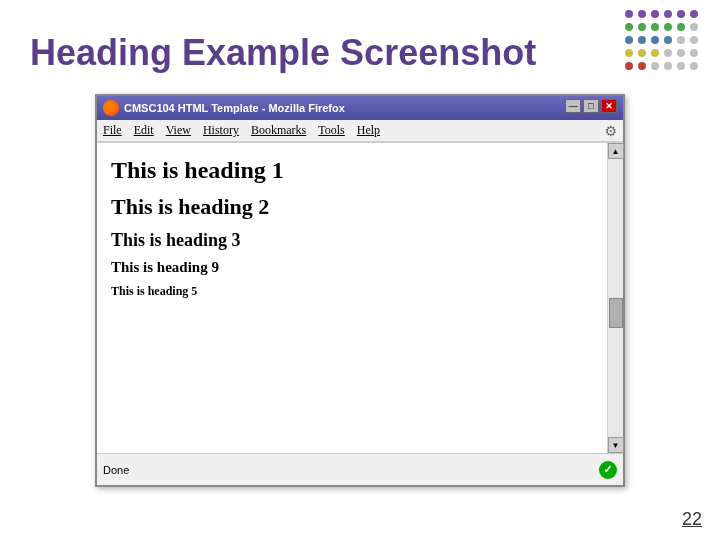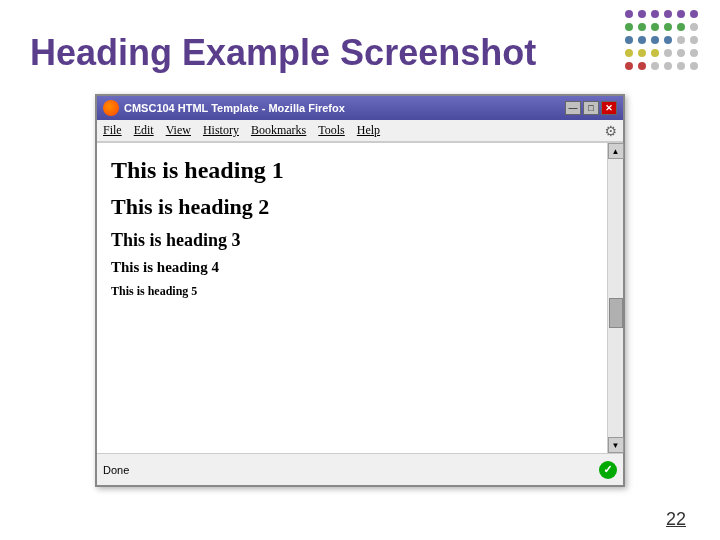--- a/index.html
+++ b/index.html
@@ -54,21 +54,20 @@
       width: 530px;
       margin: 0 auto;
       background: #f0f0f0;
       box-shadow: 2px 2px 6px rgba(0,0,0,0.3);
     }
 
     
     .title-bar {
       background: linear-gradient(to bottom, #6a6abf, #4a4a9f);
       display: flex;
-      align-items: center;
       justify-content: space-between;
       padding: 3px 6px;
       height: 24px;
     }
 
     .title-bar-left {
       display: flex;
       align-items: center;
       gap: 5px;
       color: white;
@@ -254,21 +253,21 @@
       justify-content: center;
       color: white;
       font-size: 11px;
       font-weight: bold;
     }
 
     
     .page-number {
       position: absolute;
       bottom: 10px;
-      right: 34px;
+      right: 18px;
       font-size: 18px;
       color: #333;
       font-family: Arial, sans-serif;
       text-decoration: underline;
     }
   </style>
 </head>
 <body>
 
 <div class="slide">
@@ -336,21 +335,21 @@
       <span class="menu-item">Tools</span>
       <span class="menu-item">Help</span>
       <span class="menu-gear">⚙</span>
     </div>
 
     <div class="browser-content-wrapper">
       <div class="browser-content">
         <div class="h1">This is heading 1</div>
         <div class="h2">This is heading 2</div>
         <div class="h3">This is heading 3</div>
-        <div class="h4">This is heading 4</div>
+        <div class="h4">This is heading 9</div>
         <div class="h5">This is heading 5</div>
       </div>
 
       <div class="scrollbar">
         <div class="scroll-btn">▲</div>
         <div class="scroll-track">
           <div class="scroll-thumb"></div>
         </div>
         <div class="scroll-btn">▼</div>
       </div>

